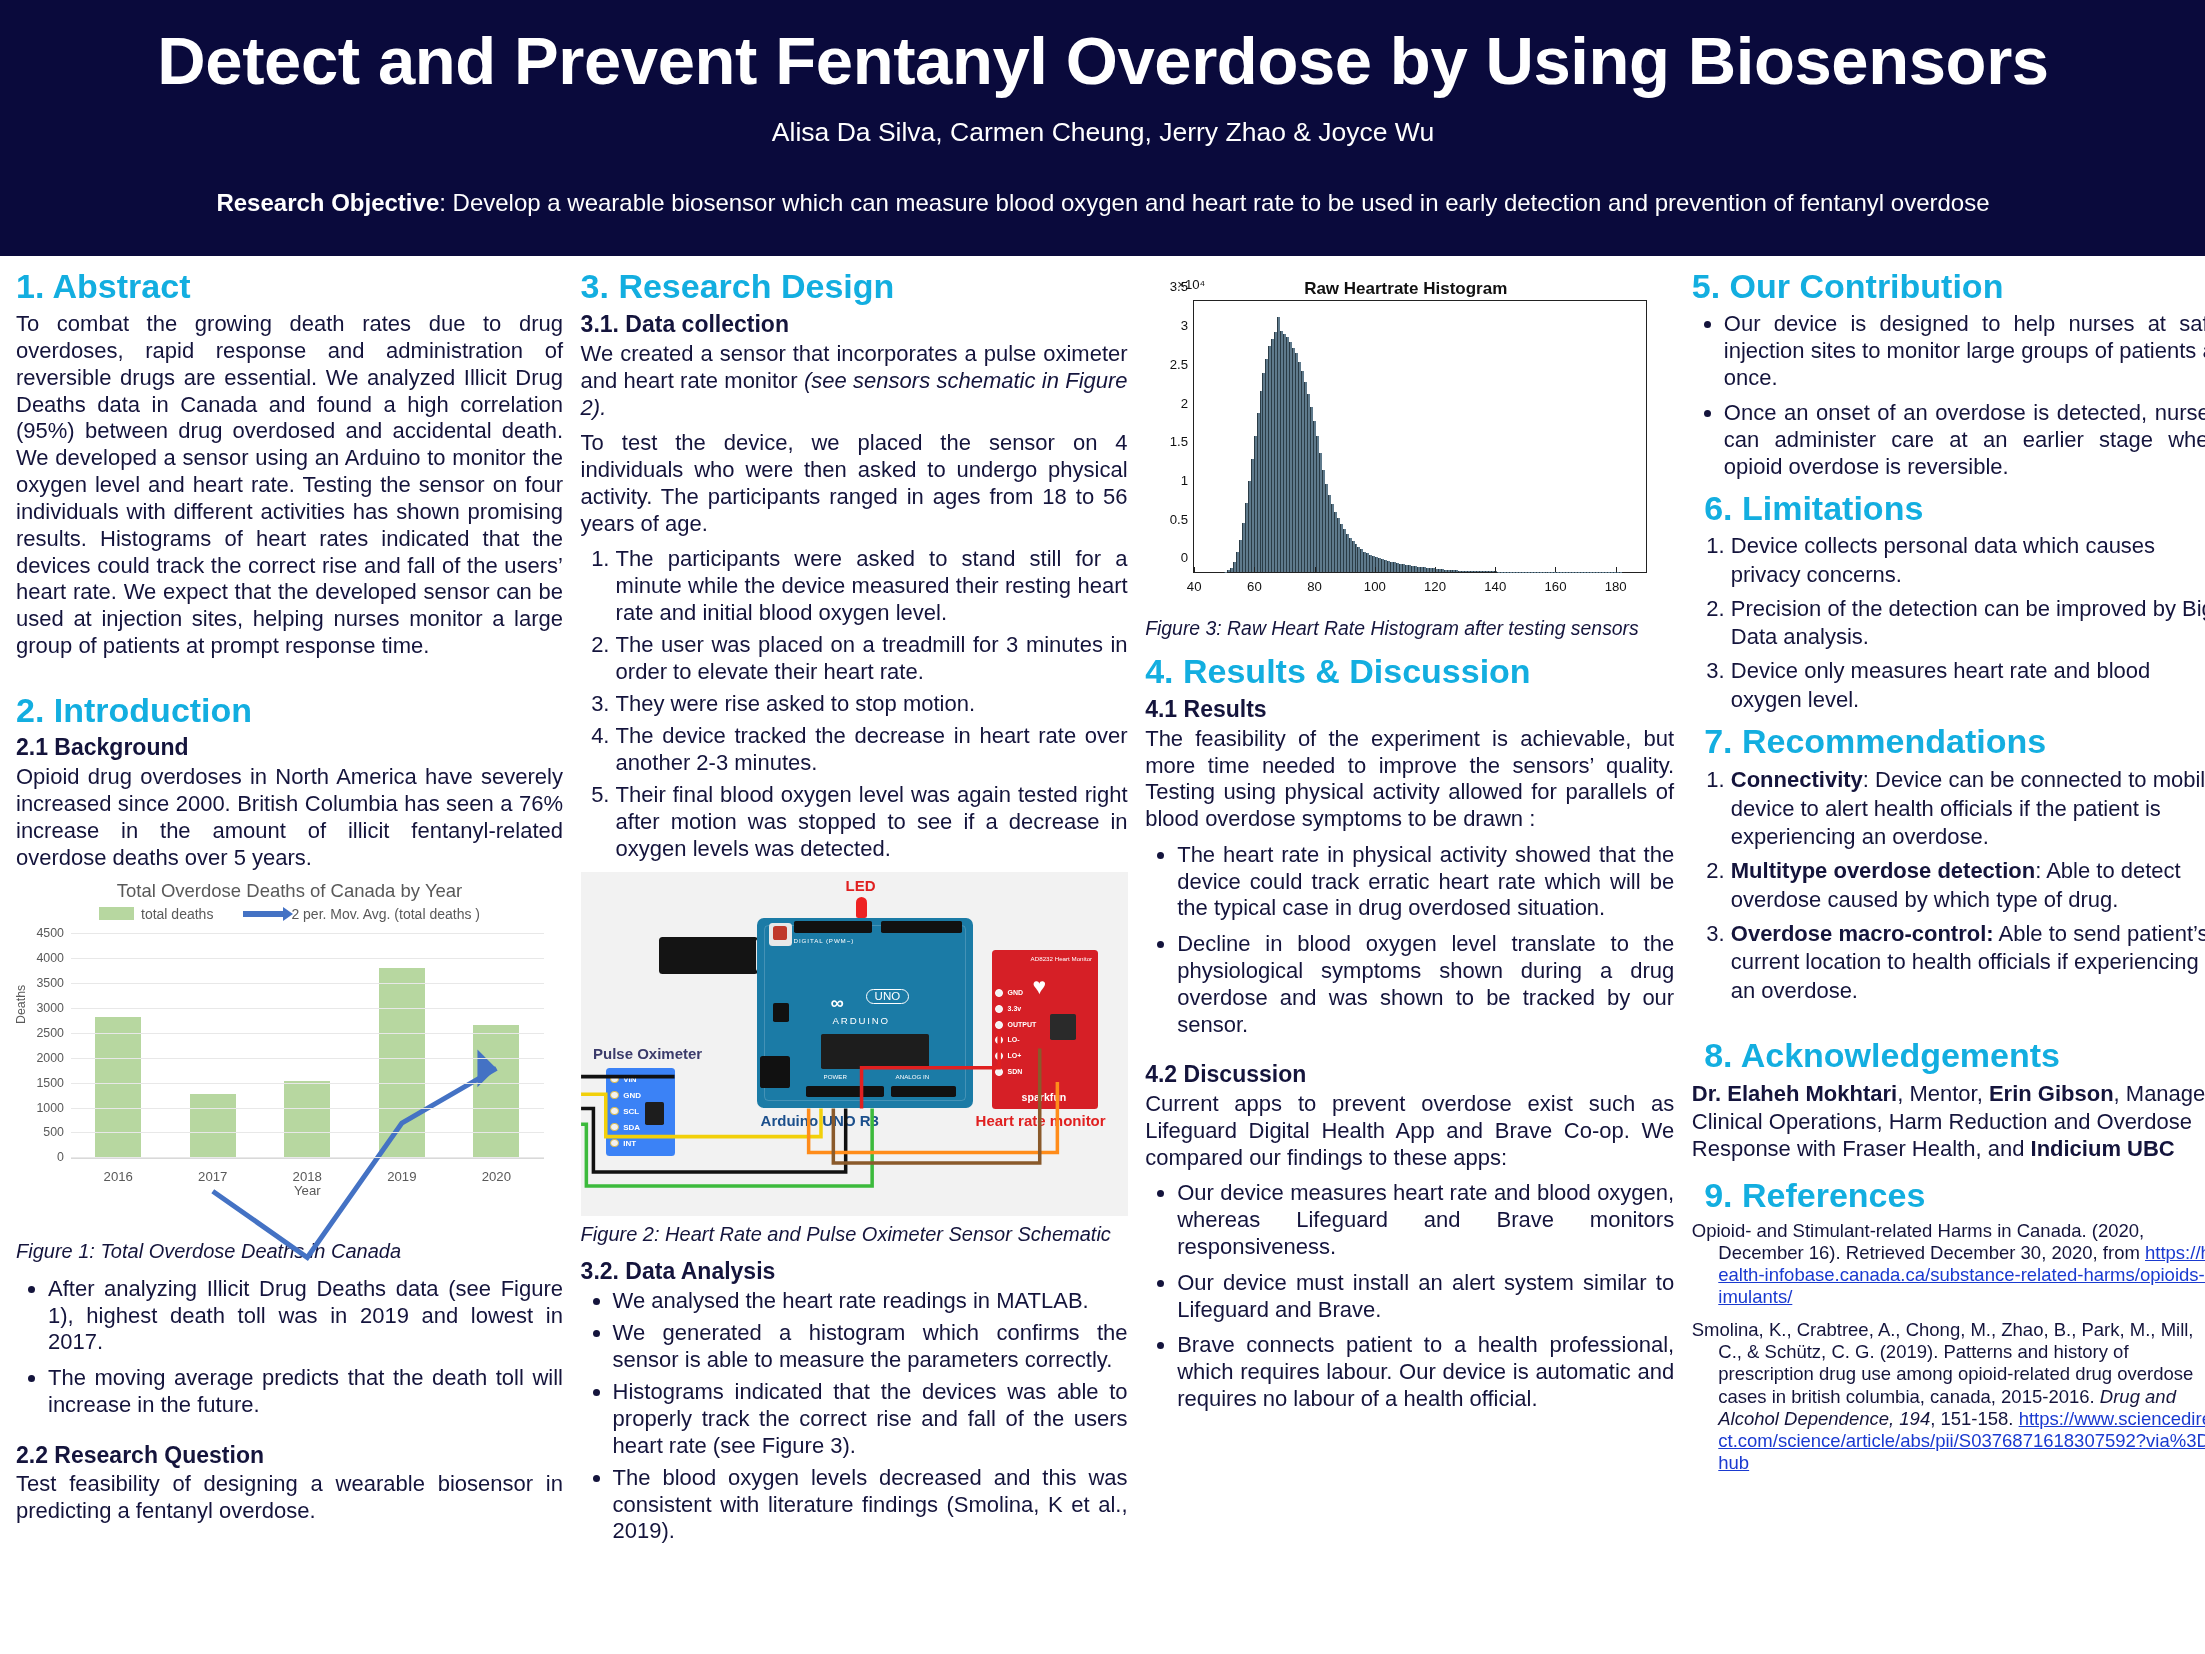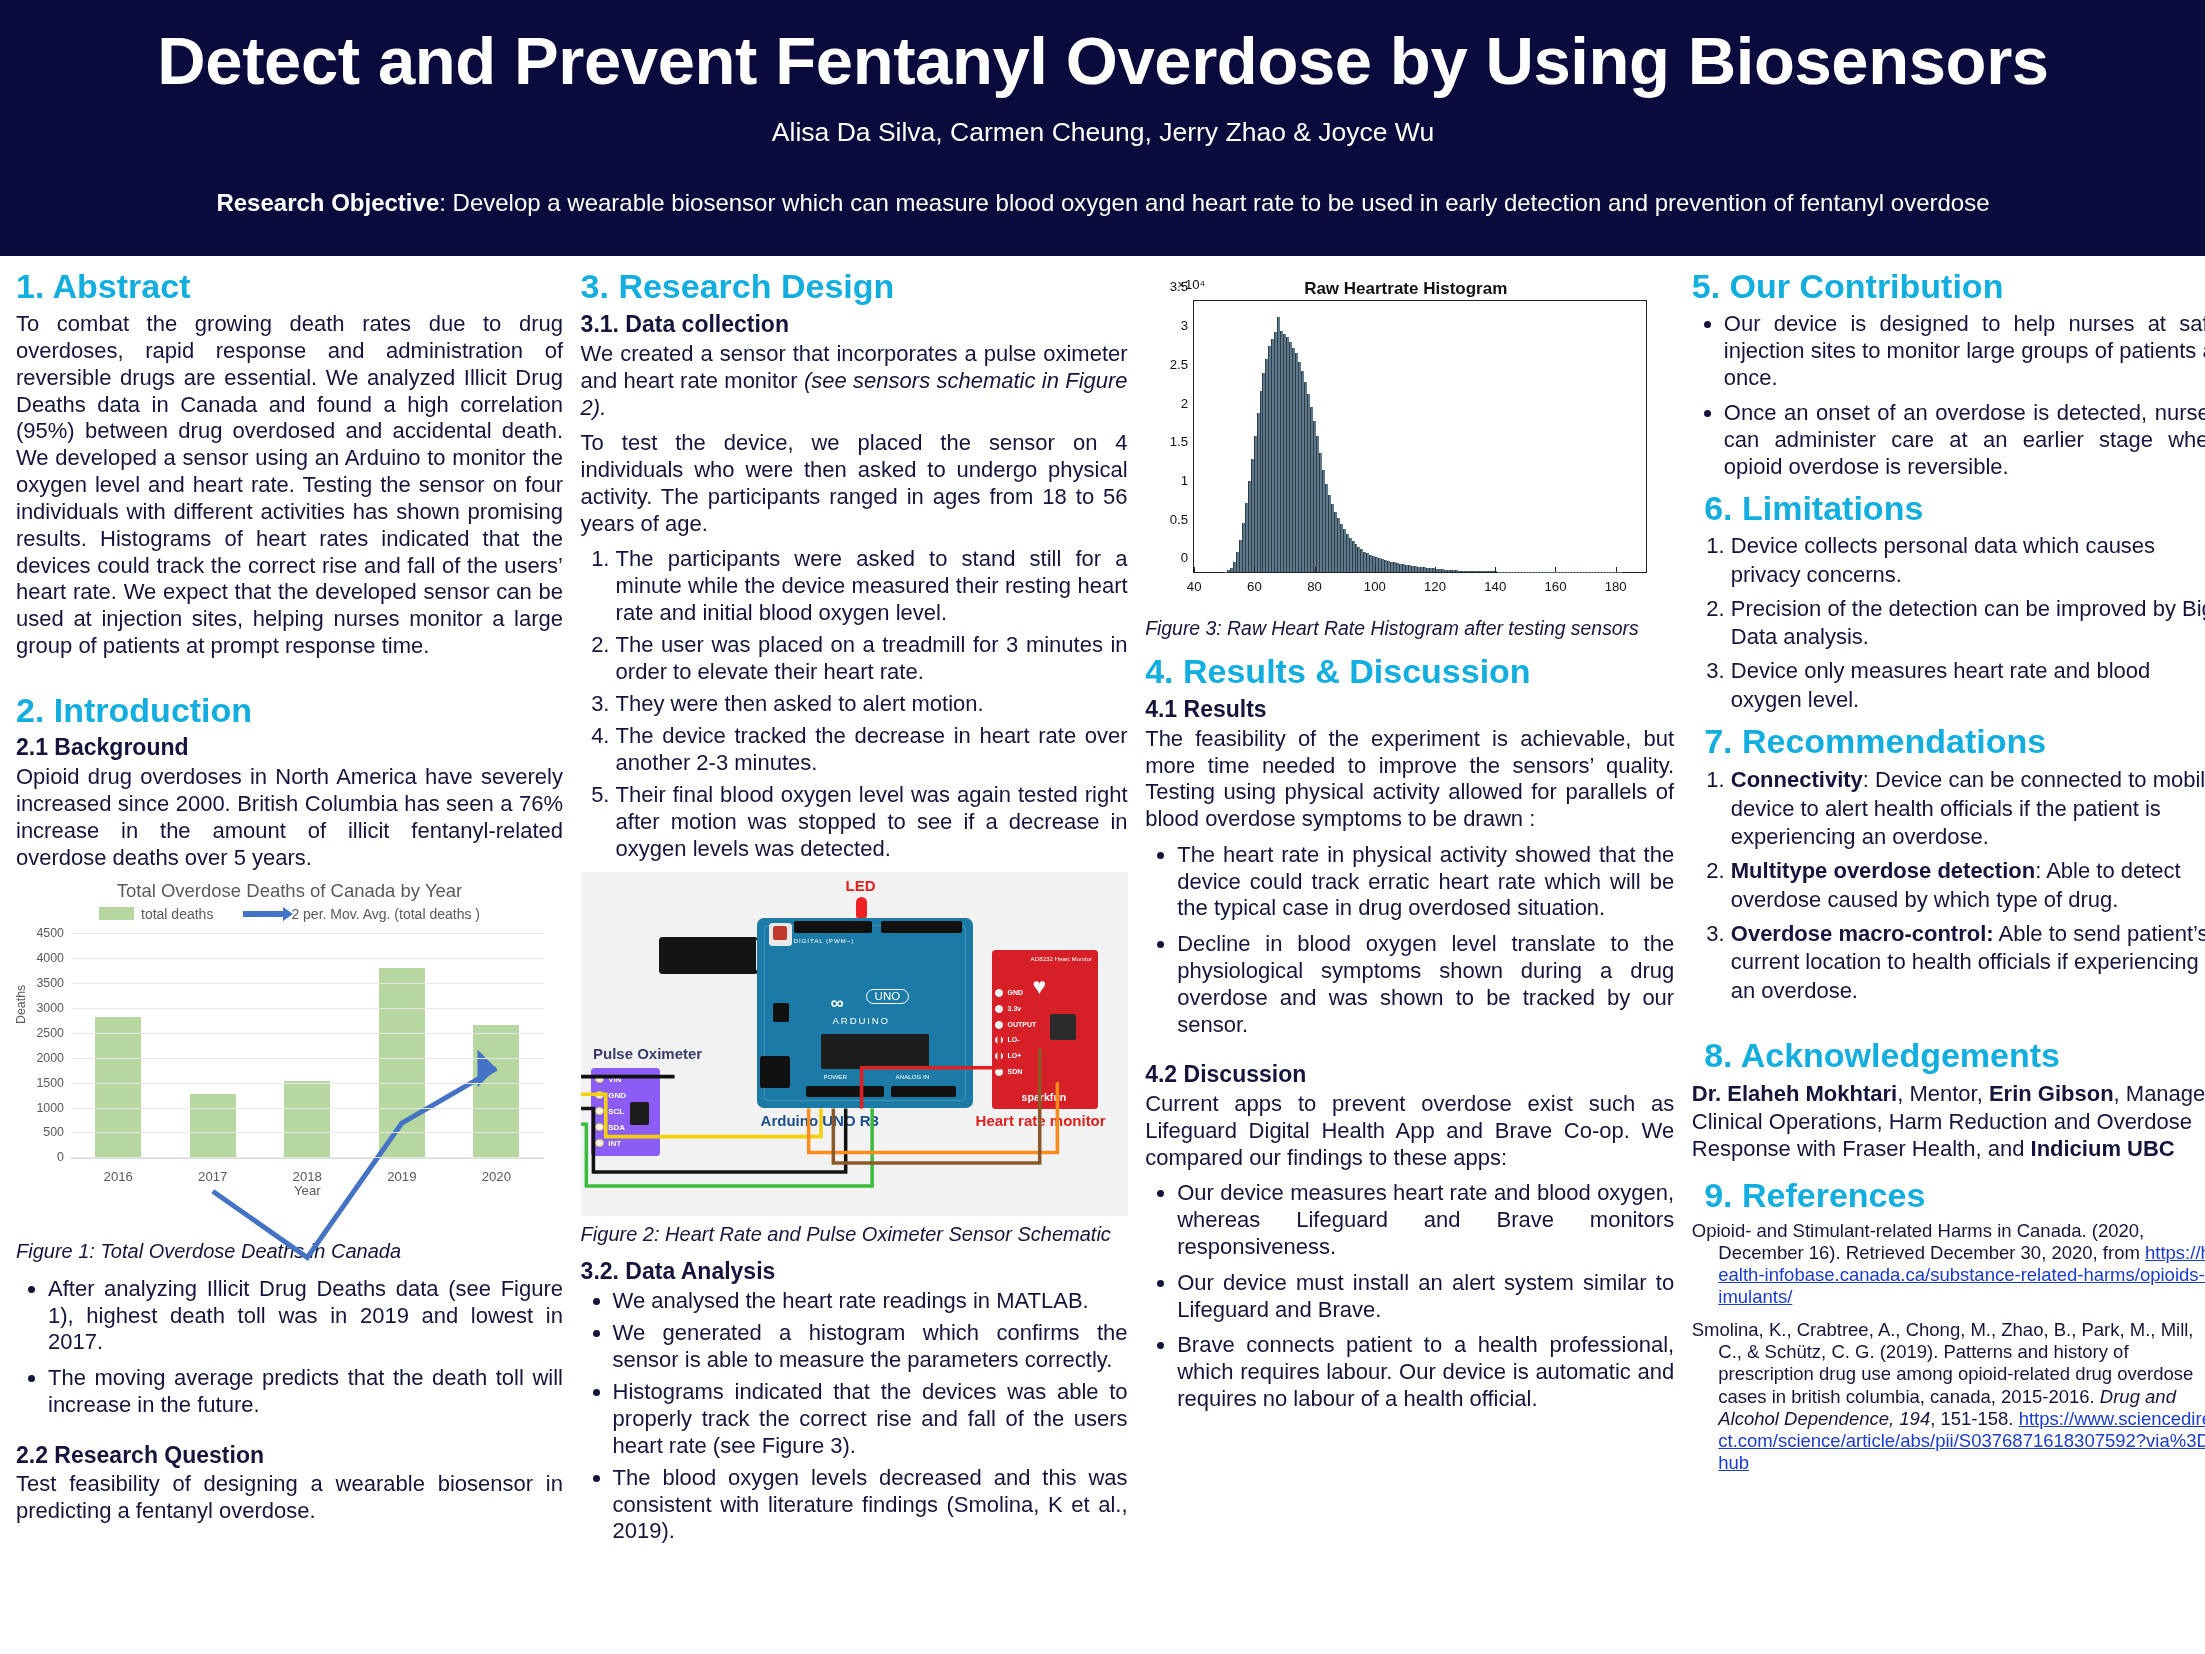--- a/index.html
+++ b/index.html
@@ -178,22 +178,22 @@
   }
   .uno-sub {
     position: absolute; left: 76px; top: 97px; color: #fff; font-size: 9.7px;
     letter-spacing: 1.8px;
   }
   .uno-pill {
     position: absolute; border: 1.8px solid #fff; border-radius: 10.6px;
     color: #fff; font-size: 11.5px; padding: 0.9px 8px;
   }
   .oximeter {
-    position: absolute; left: 10px; top: 196px; width: 69px; height: 88px;
-    background: #8b5cf6; border-radius: 3.5px;
+    position: absolute; left: 25px; top: 196px; width: 69px; height: 88px;
+    background: #3b82f6; border-radius: 3.5px;
   }
   .oxi-pin {
     position: absolute; left: 4.4px; width: 8.8px; height: 8.8px;
     border-radius: 50%; background: #f2f2f2; border: 1.8px solid #d8b94a;
   }
   .oxi-txt {
     position: absolute; left: 17.6px; color: #fff; font-size: 8px; font-weight: bold;
   }
   .hrm {
     position: absolute; left: 411px; top: 78px; width: 106px; height: 159px;
@@ -381,21 +381,21 @@
   </div>
 
   <div class="col col-2">
     <h2 class="sec">3. Research Design</h2>
     <h3 class="sub">3.1. Data collection</h3>
     <p class="body"><span>We created a sensor that incorporates a pulse oximeter and heart rate monitor </span><i>(see sensors schematic in Figure 2).</i></p>
     <p class="body">To test the device, we placed the sensor on 4 individuals who were then asked to undergo physical activity. The participants ranged in ages from 18 to 56 years of age.</p>
     <ol class="num" id="design-steps">
         <li>The participants were asked to stand still for a minute while the device measured their resting heart rate and initial blood oxygen level.</li>
         <li>The user was placed on a treadmill for 3 minutes in order to elevate their heart rate.</li>
-        <li>They were then asked to alert motion.</li>
+        <li>They were rise asked to stop motion.</li>
         <li>The device tracked the decrease in heart rate over  another 2-3 minutes.</li>
         <li>Their final blood oxygen level was again tested right after motion was stopped to see if a decrease in oxygen levels was detected.</li>
       </ol>
 
     <div class="schem">
       <div class="lbl" style="left:265px;top:5.3px;color:#e02020;">LED</div>
       <div class="led"></div>
 
       <div class="usb-plug"></div>
 

